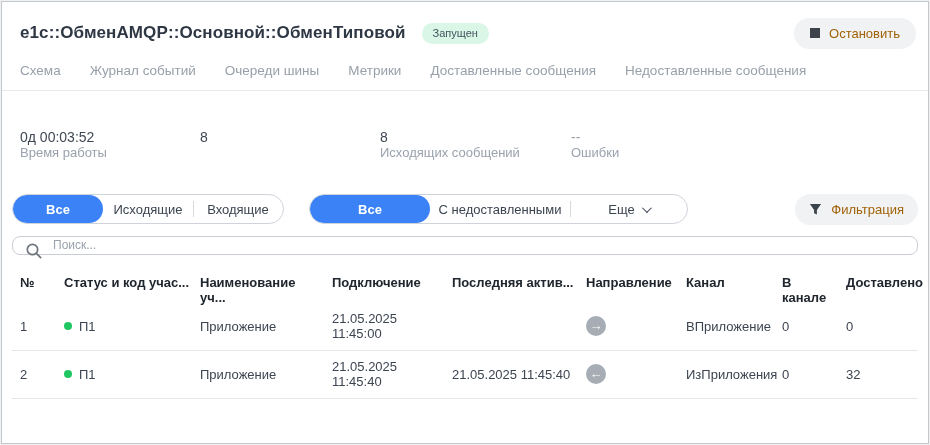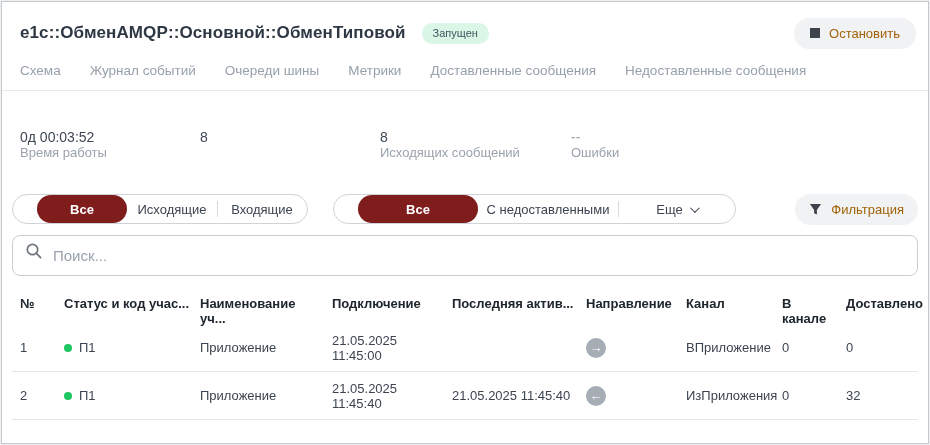--- a/index.html
+++ b/index.html
@@ -57,40 +57,40 @@
   }
   .seg {
     display: inline-flex; align-items: center; justify-content: center;
     font-size: 13px; color: #3c4450; cursor: pointer; background: transparent;
     border: none; font-family: inherit; position: relative;
   }
   .seg.divided::before {
     content: ""; position: absolute; left: 0; top: 6px; bottom: 6px;
     width: 1px; background: #d6dade;
   }
-  .seg.active { background: #7f1d1d; color: #ffffff; border-radius: 15px; font-weight: 600; margin-left: 24px; }
+  .seg.active { background: #3b82f6; color: #ffffff; border-radius: 15px; font-weight: 600; }
   .g1 .seg { width: 90px; }
   .g2 { margin-left: 25px; }
   .g2 .seg-all { width: 120px; }
   .g2 .seg-undelivered { width: 140px; text-align: right; }
   .g2 .seg-more { width: 117px; gap: 7px; }
   .chevron {
     width: 7px; height: 7px; border-right: 1.6px solid #3c4450;
     border-bottom: 1.6px solid #3c4450; transform: rotate(45deg) translateY(-2px);
     display: inline-block;
   }
   .spacer { flex: 1; }
   .filter-btn { padding: 8px 14px; }
   .filter-btn svg { display: block; }
 
   
   .search-wrap { margin: 11px 10px 0 10px; position: relative; }
   .search-input {
-    width: 100%; height: 41px; border: 1px solid #c9ced5; border-radius: 8px;
-    padding: 0 12px 0 40px; font-size: 15px; color: #1d4ed8; outline: none;
+    width: 100%; height: 19px; border: 1px solid #c9ced5; border-radius: 8px;
+    padding: 0 12px 0 40px; font-size: 12px; color: #1d4ed8; outline: none;
     font-family: inherit;
   }
   .search-input::placeholder { color: #9aa2ad; }
   .search-icon { position: absolute; left: 13px; top: 7px; }
 
   
   .table { margin: 20px 10px 0 10px; font-size: 13px; }
   .trow {
     display: grid;
     grid-template-columns: 44px 136px 132px 120px 134px 100px 96px 64px 1fr;

